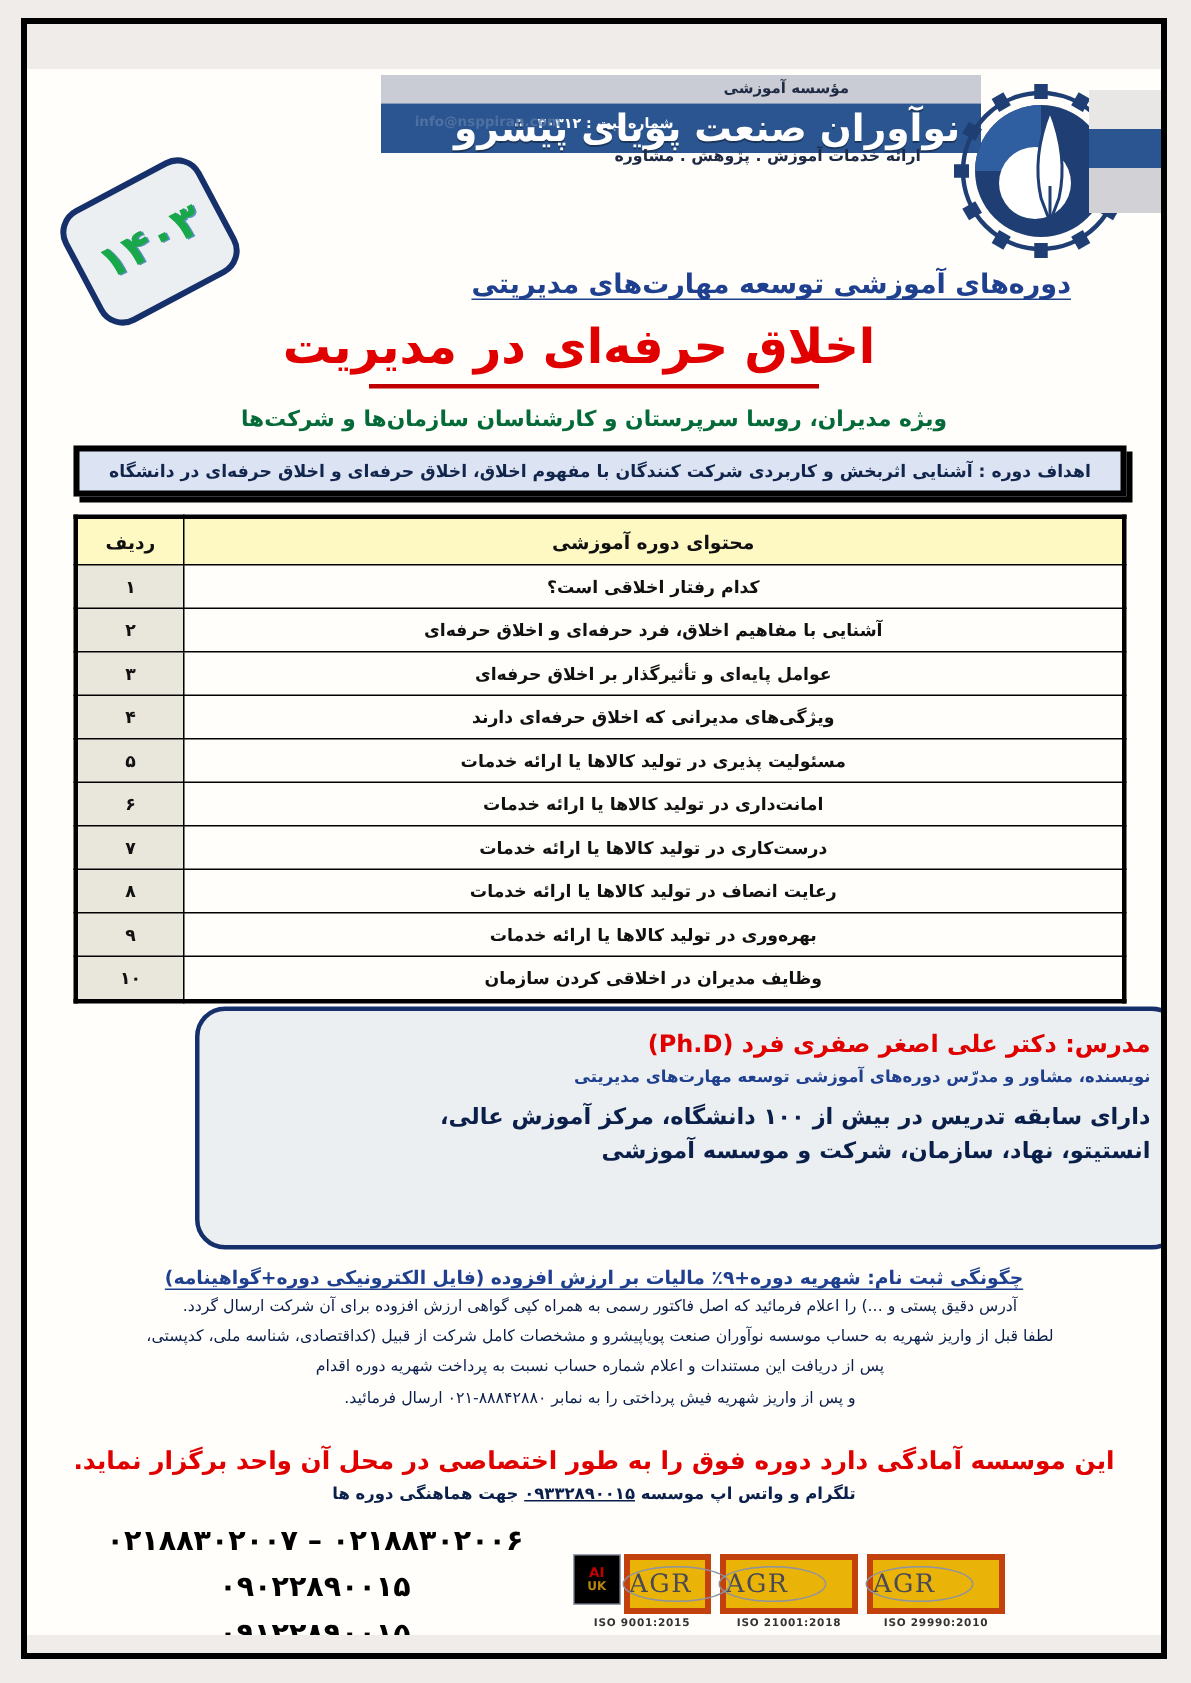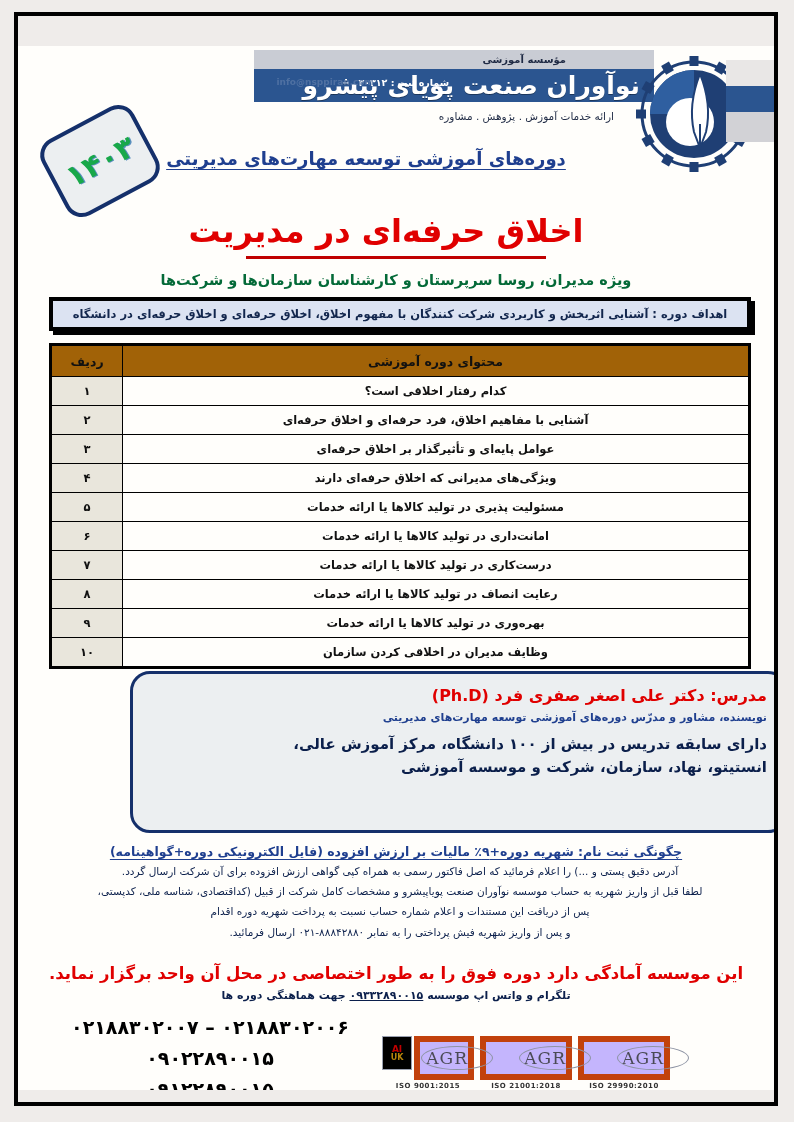--- a/index.html
+++ b/index.html
@@ -59,22 +59,22 @@
     position:absolute;right:325px;top:31px;
     font-size:9.5px;font-weight:bold;color:#ffffff;
     white-space:nowrap;
   }
   .email-faded{
     position:absolute;right:400px;top:31px;
     font-size:9px;font-weight:bold;color:#5b7aa8;
     white-space:nowrap;opacity:.75;
   }
   .services-line{
-    position:absolute;right:160px;top:64px;
-    font-size:10.5px;font-weight:normal;color:#1f2a44;
+    position:absolute;right:160px;top:52px;
+    font-size:10.5px;font-weight:bold;color:#1f2a44;
     white-space:nowrap;
     text-align:center;
   }
 
   
   .logo{
     position:absolute;right:10px;top:-2px;width:140px;height:140px;
   }
   .logo svg{display:block;}
 
@@ -98,22 +98,21 @@
     display:flex;align-items:center;justify-content:center;
   }
   .year-badge span{
     font-size:30px;font-weight:bold;color:#18a84a;
     letter-spacing:1px;
     text-shadow:1px 1px 0 #5a8fbf;
   }
 
   
   .courses-line{
-    position:absolute;left:0;top:132px;width:100%;
-    text-align:center;
+    position:absolute;left:0;top:163px;width:100%;
     font-size:18px;font-weight:bold;color:#1f3f8f;
     text-decoration:underline;
     text-underline-offset:4px;
     padding-right:60px;box-sizing:border-box;
   }
   .main-title{
     position:absolute;left:0;top:196px;width:100%;
     text-align:center;
     font-size:32px;font-weight:bold;color:#e00000;
     padding-right:20px;box-sizing:border-box;
@@ -154,21 +153,21 @@
   .tbl td,.tbl th{
     border:1.6px solid #000;
     padding:4px 6px;
     text-align:center;
     font-size:11.5px;
     font-weight:bold;
     color:#111;
     height:20px;
   }
   .tbl .hdr td{
-    background:#a16207;
+    background:#fef9c3;
     font-size:12.5px;
     height:22px;
   }
   .tbl .c-no{width:58px;background:#e9e6dc;}
   .tbl .c-txt{background:#fffefb;}
 
   
   .instructor{
     position:absolute;left:112px;top:655px;
     width:658px;height:162px;
@@ -230,22 +229,22 @@
 
   
   .certs{
     position:absolute;left:352px;top:1020px;width:300px;height:48px;
     display:flex;gap:6px;align-items:flex-start;
   }
   .cert{
     width:92px;
   }
   .cert .box{
-    height:32px;border:6px solid #c2410c;background:#c4b5fd;
-    display:flex;align-items:center;justify-content:flex-start;
+    height:32px;border:4px solid #c2410c;background:#eab308;
+    display:flex;align-items:center;justify-content:flex-end;
     position:relative;
   }
   .cert .agr{
     font-family:"DejaVu Serif","Liberation Serif",serif;
     font-size:17px;color:#4a4a55;letter-spacing:1px;
     position:relative;
   }
   .cert .agr::after{
     content:"";position:absolute;left:-5px;top:50%;
     width:70px;height:22px;border:1.2px solid #8d93a3;

